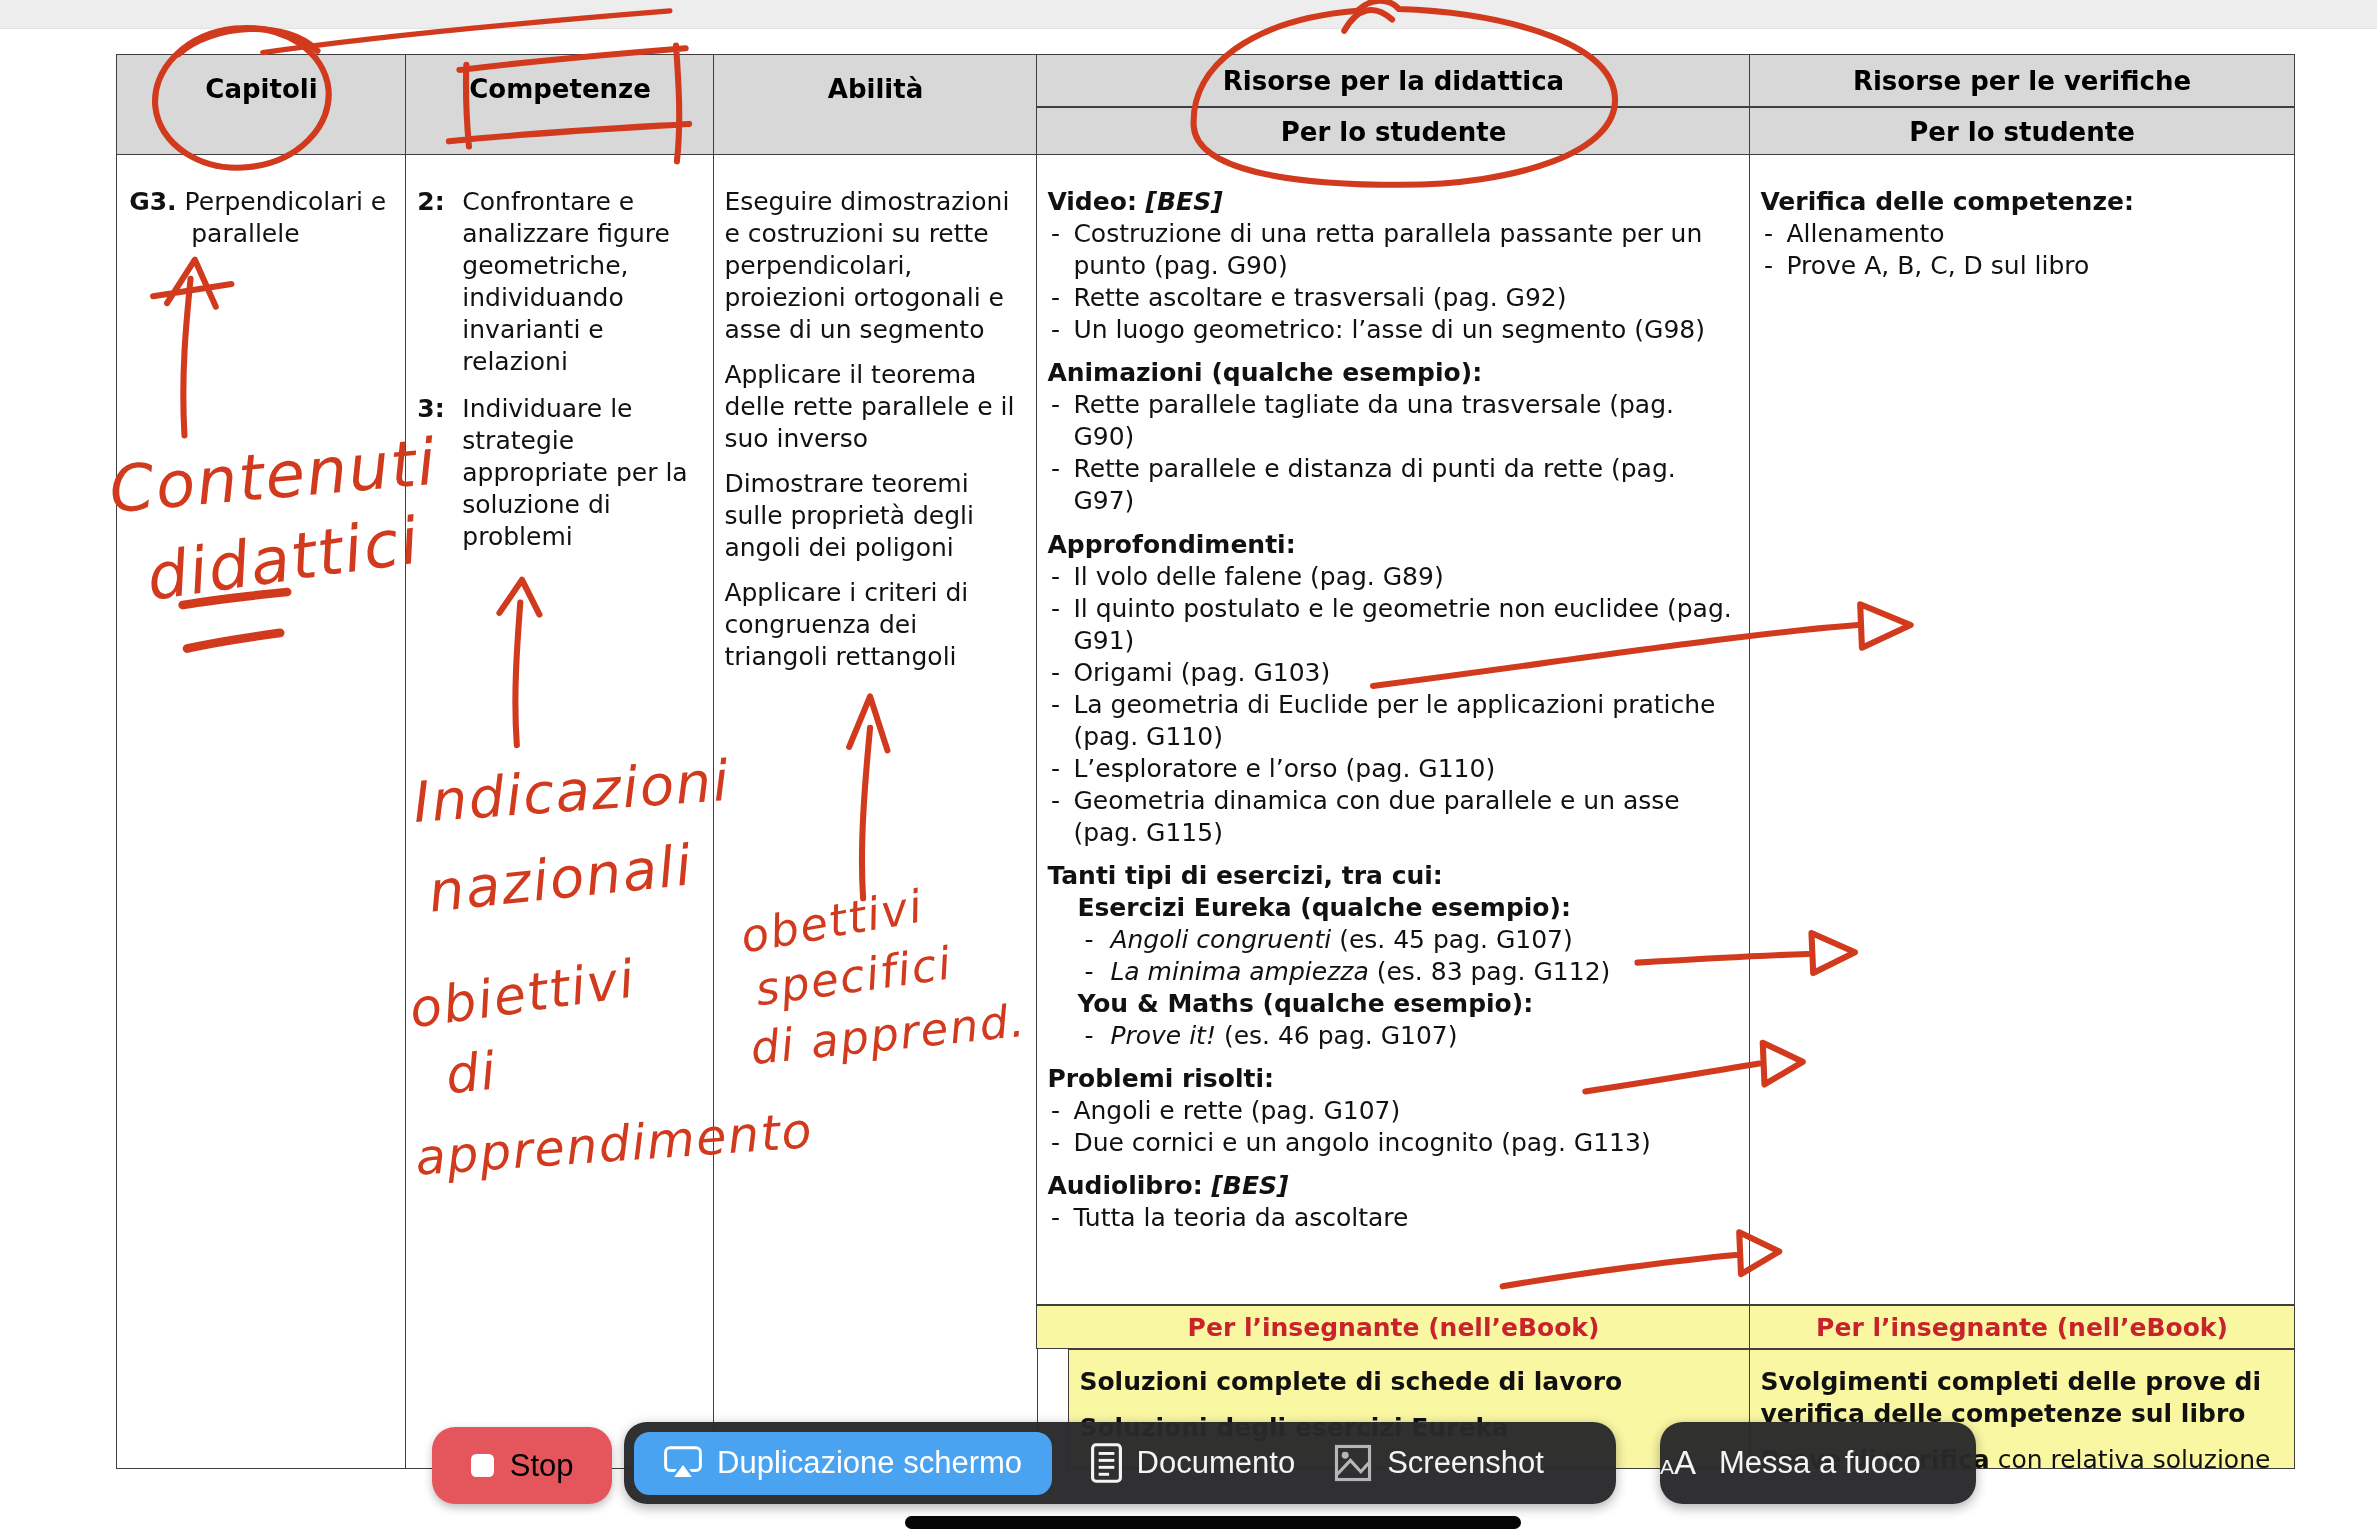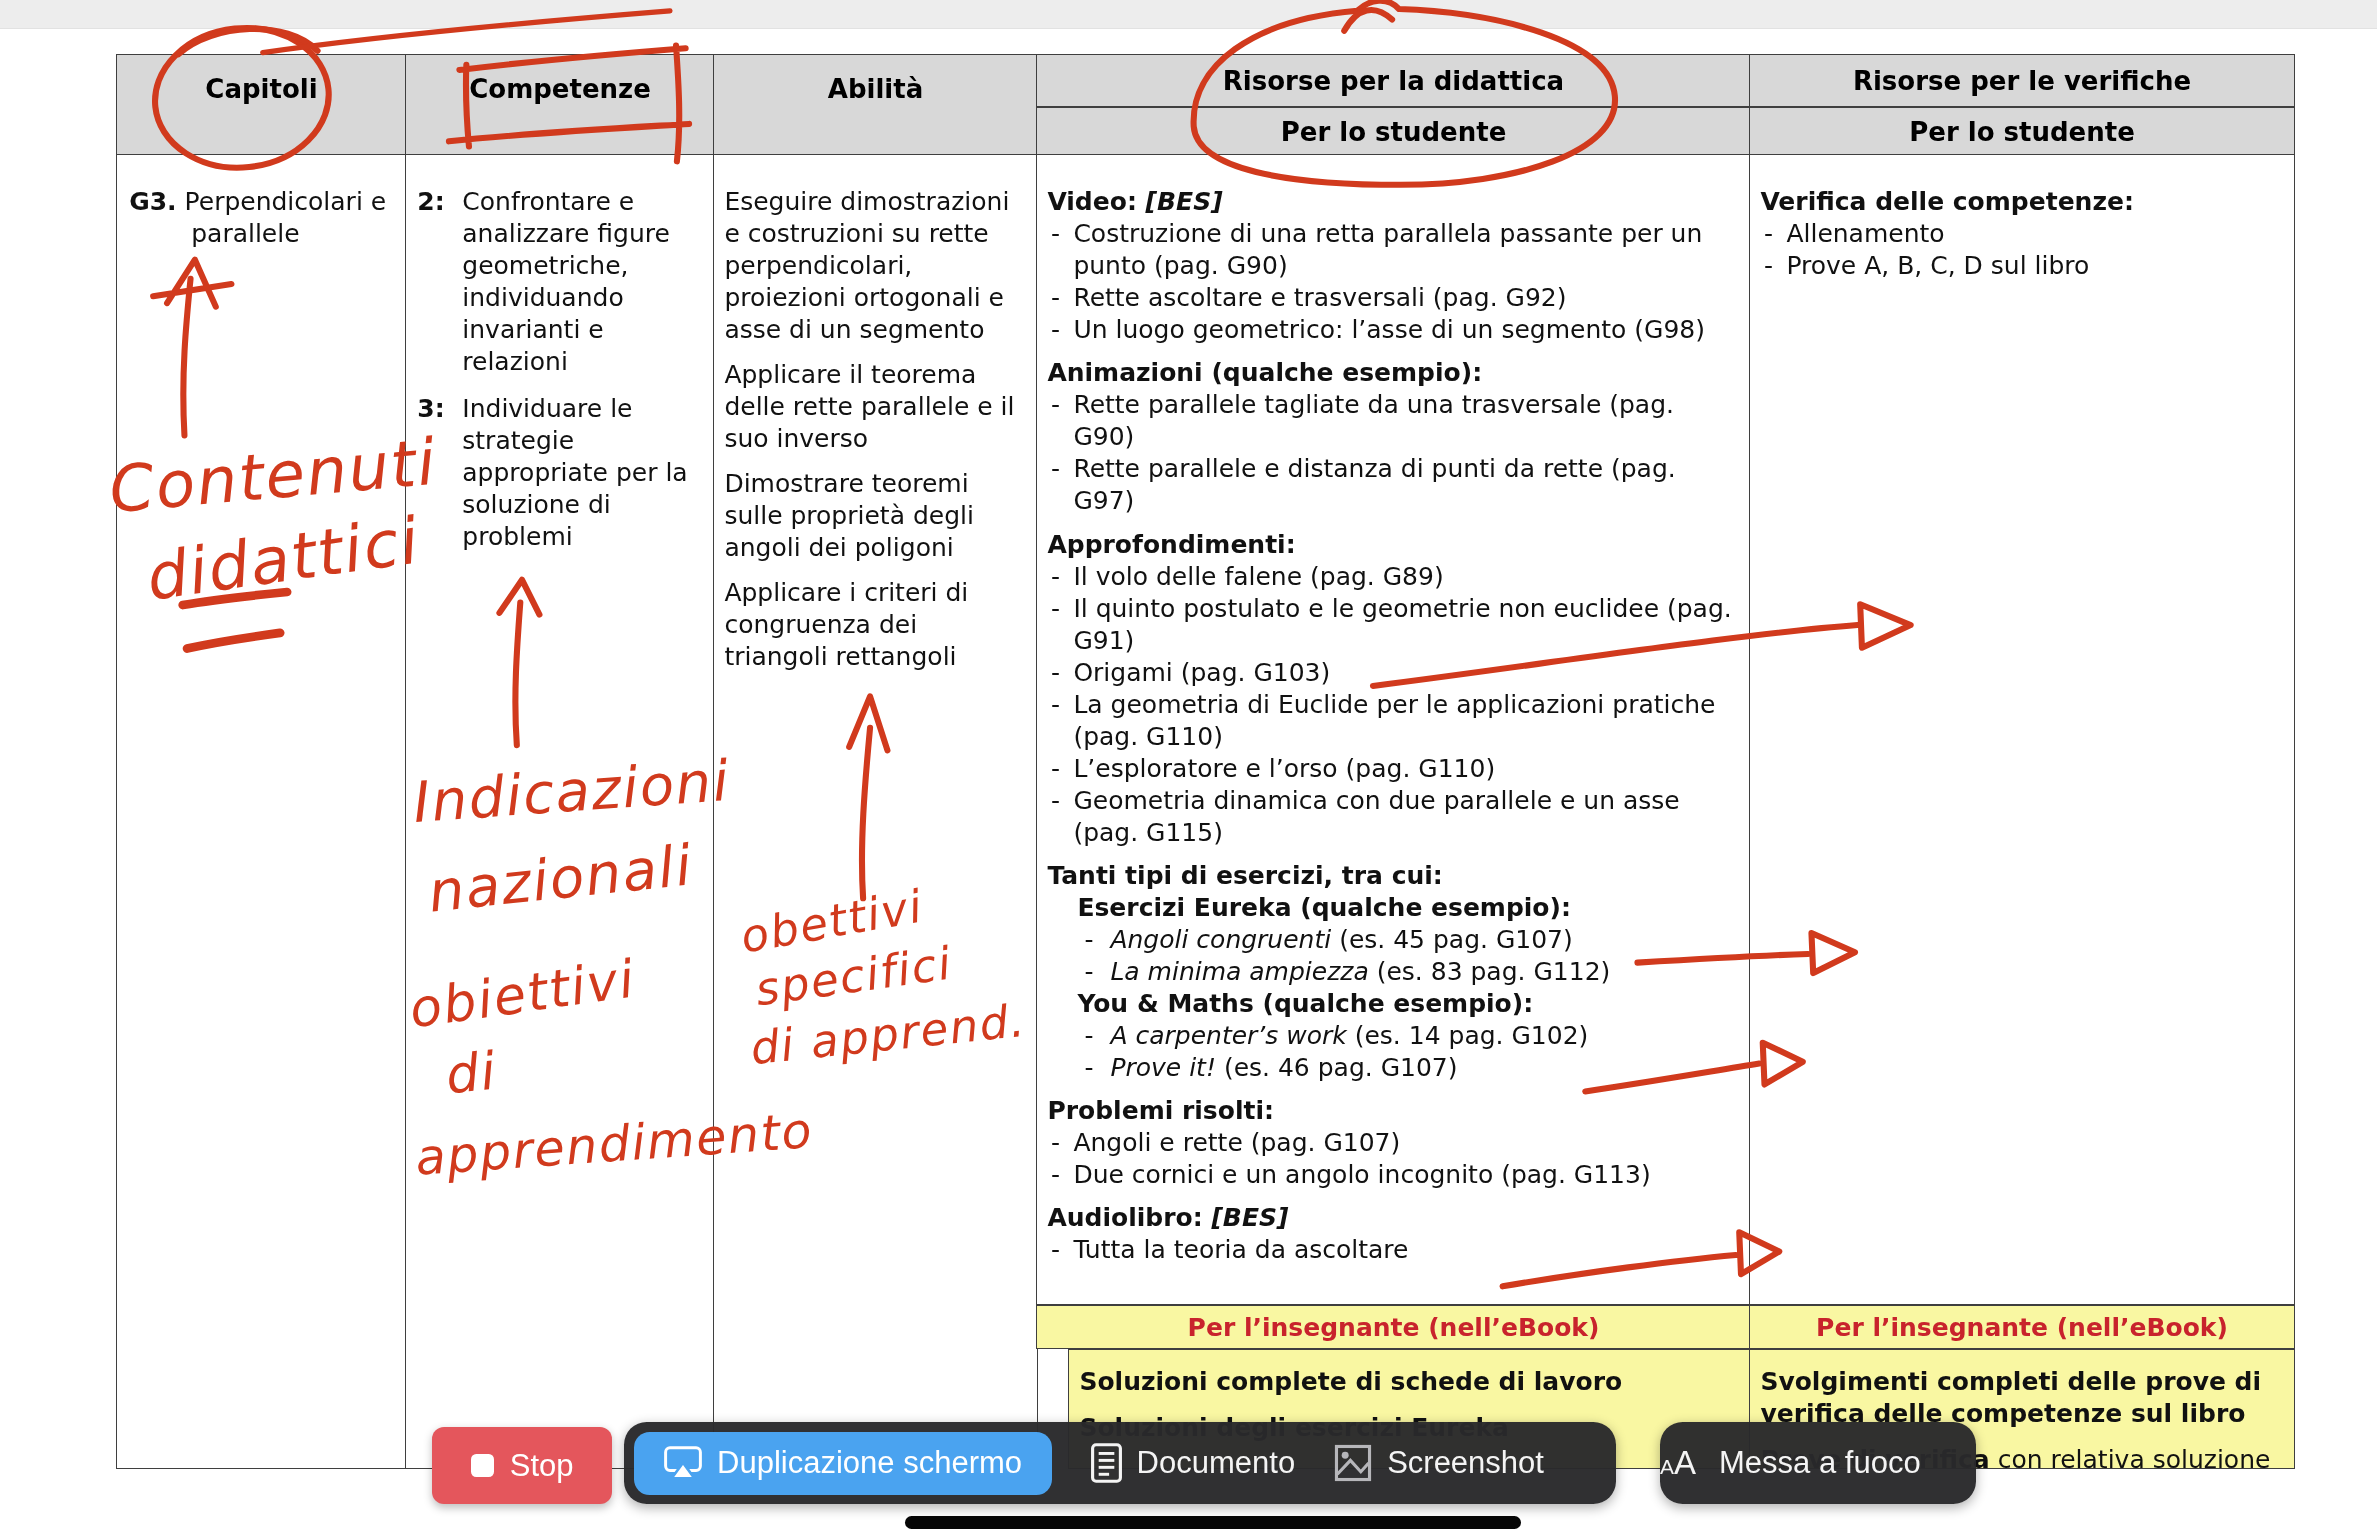--- a/index.html
+++ b/index.html
@@ -38,22 +38,22 @@
   .ins-rest{font-weight:normal;}
 
   
   .ink-svg{position:absolute;left:0;top:0;pointer-events:none;}
   .ink-word{position:absolute;color:#d13a1d;font-style:italic;white-space:nowrap;
             font-family:"DejaVu Sans",sans-serif;pointer-events:none;letter-spacing:1.7px;}
 
   
   .tb-font{font-family:"Liberation Sans",sans-serif;}
   .stop-btn{position:absolute;left:432px;top:1427px;width:180px;height:77px;background:#e4565c;
-            border-radius:12px;display:flex;align-items:center;justify-content:center;gap:15.7px;
-            color:#ffffff;font-size:31px;box-shadow:0 3.5px 8.7px rgba(0,0,0,.25);}
+            border-radius:23px;display:flex;align-items:center;justify-content:center;gap:15.7px;
+            color:#000000;font-size:31px;box-shadow:0 3.5px 8.7px rgba(0,0,0,.25);}
   .stop-square{width:23.5px;height:23.5px;background:#fff;border-radius:5.2px;}
   .bar{position:absolute;background:rgba(41,41,43,.97);border-radius:22.6px;
        box-shadow:0 3.5px 12.2px rgba(0,0,0,.3);display:flex;align-items:center;color:#f4f4f4;font-size:31px;}
   .bar-a{left:624px;top:1422px;width:992px;height:82px;}
   .bar-b{left:1660px;top:1422px;width:316px;height:82px;justify-content:flex-start;gap:23px;}
   .mirror-btn{margin-left:9.6px;width:418px;height:63px;background:#4aa3f0;border-radius:15.7px;
               display:flex;align-items:center;justify-content:center;gap:14px;color:#fff;font-size:31px;}
   .tb-item{display:flex;align-items:center;gap:14px;margin-left:38px;}
   .aa-sm{font-size:21px;}
   .aa-lg{font-size:33px;}
@@ -101,21 +101,20 @@
       <div class="blt">Il quinto postulato e le geometrie non euclidee (pag. G91)</div>
       <div class="blt">Origami (pag. G103)</div>
       <div class="blt">La geometria di Euclide per le applicazioni pratiche (pag. G110)</div>
       <div class="blt">L’esploratore e l’orso (pag. G110)</div>
       <div class="blt">Geometria dinamica con due parallele e un asse (pag. G115)</div>
       <div class="sec-title">Tanti tipi di esercizi, tra cui:</div>
       <div class="sub-title">Esercizi Eureka (qualche esempio):</div>
       <div class="sub-blt"><span class="it">Angoli congruenti</span> (es. 45 pag. G107)</div>
       <div class="sub-blt"><span class="it">La minima ampiezza</span> (es. 83 pag. G112)</div>
       <div class="sub-title">You &amp; Maths (qualche esempio):</div>
-      <div class="sub-blt"><span class="it">A carpenter’s work</span> (es. 14 pag. G102)</div>
       <div class="sub-blt"><span class="it">Prove it!</span> (es. 46 pag. G107)</div>
       <div class="sec-title">Problemi risolti:</div>
       <div class="blt">Angoli e rette (pag. G107)</div>
       <div class="blt">Due cornici e un angolo incognito (pag. G113)</div>
       <div class="sec-title">Audiolibro: <span class="sec-tag">[BES]</span></div>
       <div class="blt">Tutta la teoria da ascoltare</div>
     </div>
   <div class="cell body-txt" style="left:1749px;top:154px;width:546px;height:1151px;padding:31px 12.2px 0 10.4px;" id="verifiche-box">
       <div class="sec-title">Verifica delle competenze:</div>
       <div class="blt">Allenamento</div>

